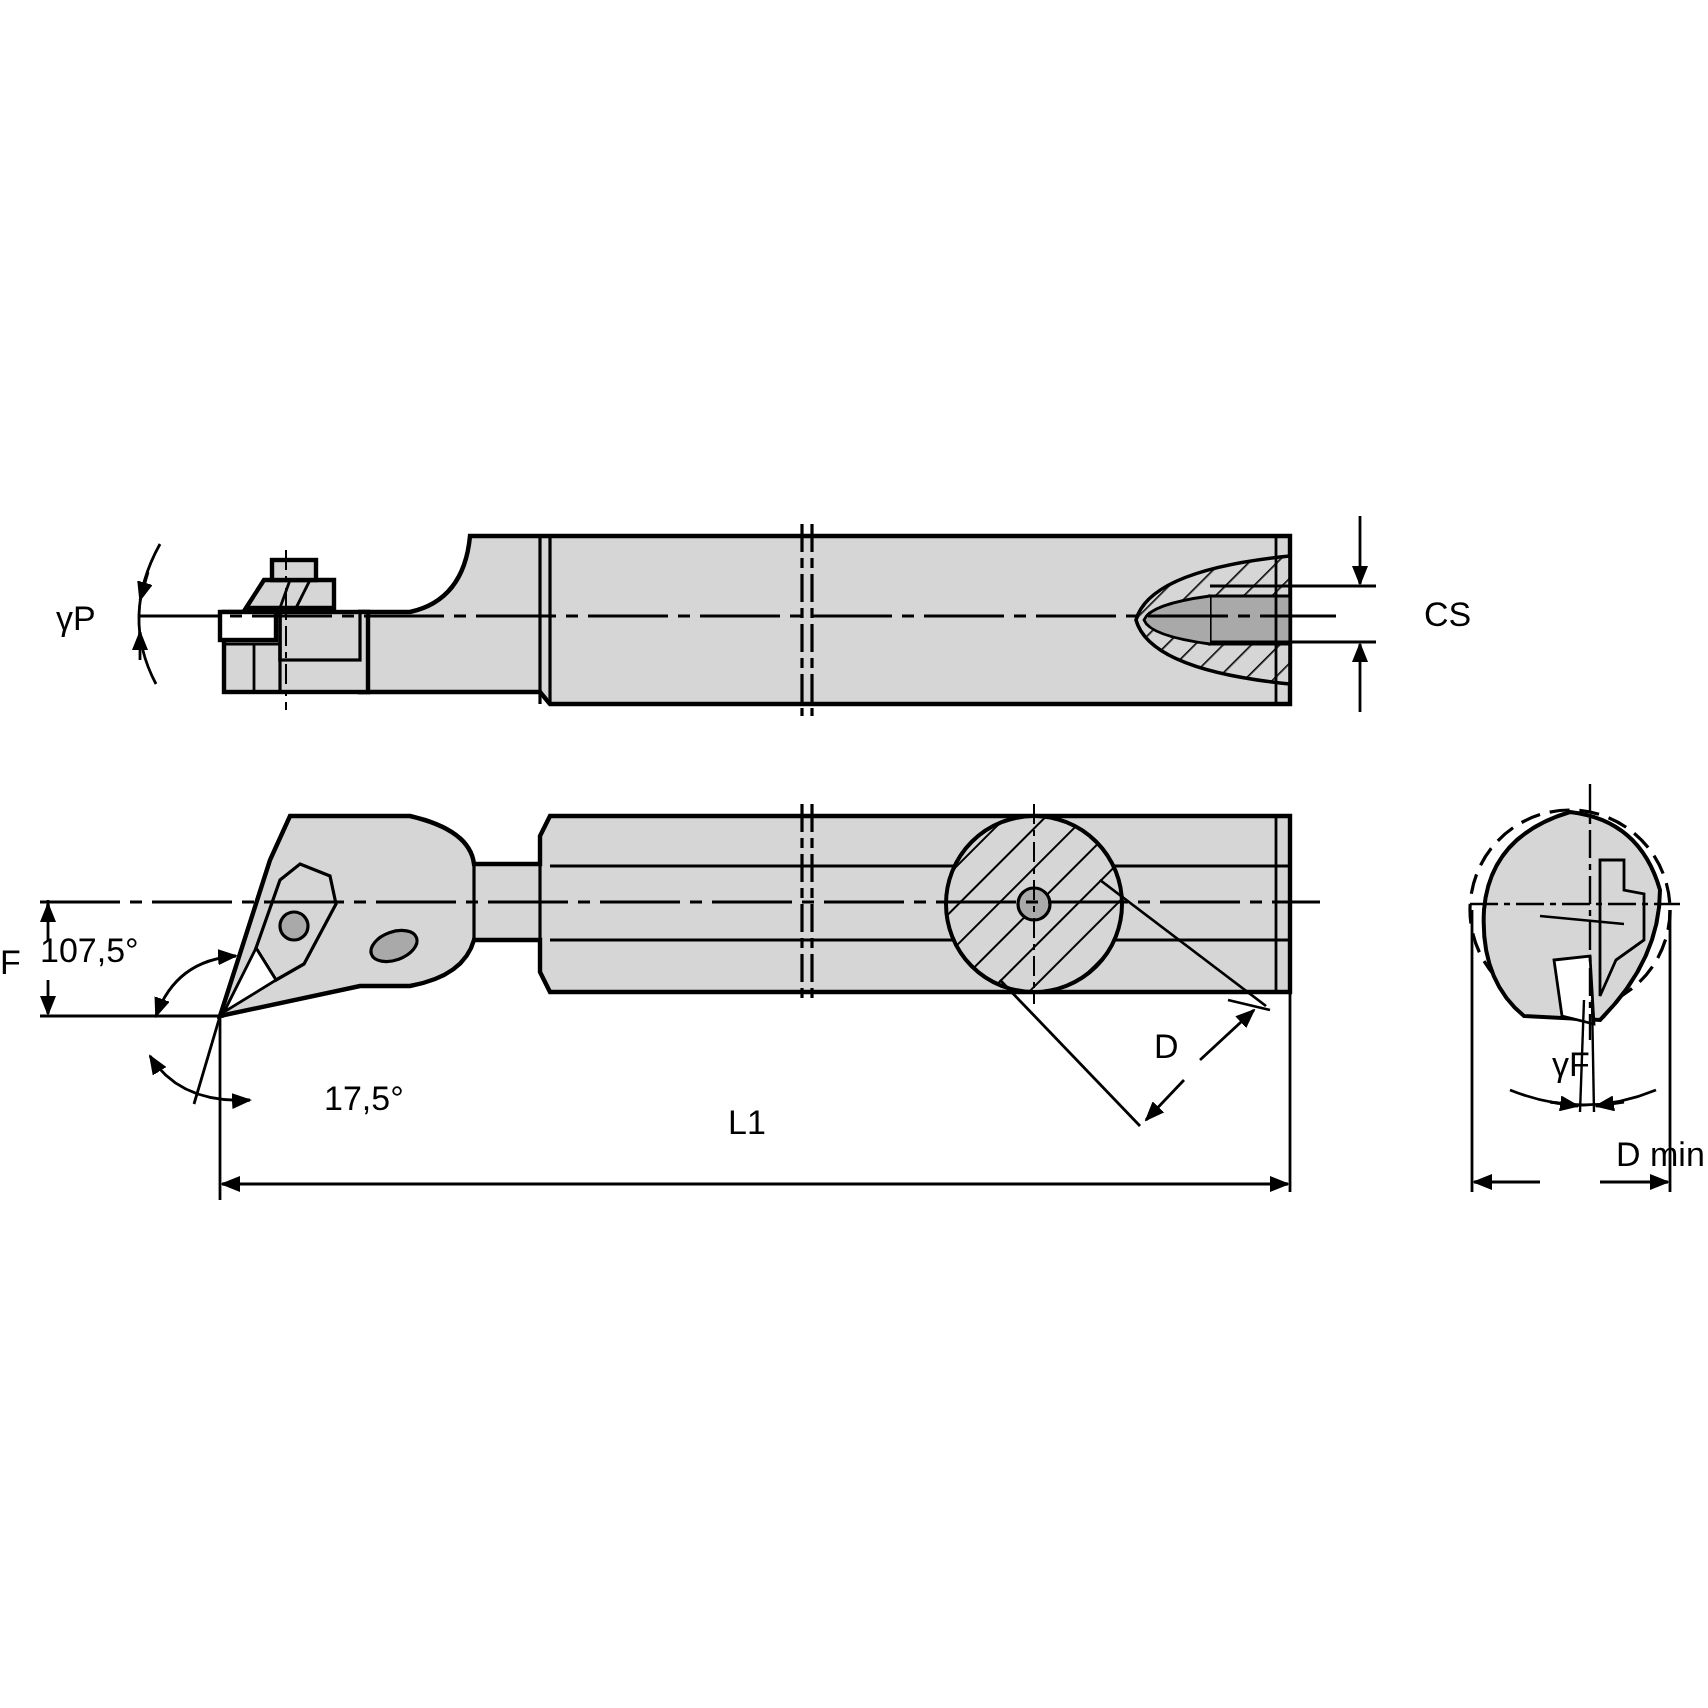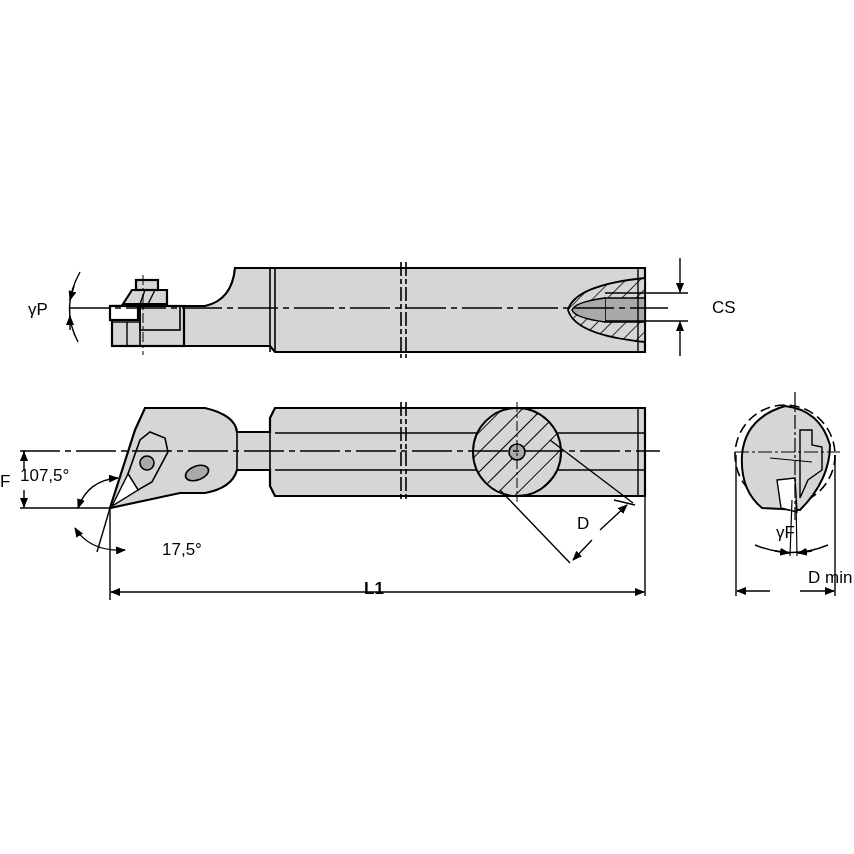--- a/index.html
+++ b/index.html
@@ -134,16 +134,16 @@
     <line x1="800" y1="591" x2="834" y2="591" stroke-width="1.4" marker-end="url(#arr)"></line>
   </g>
 </svg>
 
 <span class="lbl" style="left:28px;top:301px;">γP</span>
 <span class="lbl" style="left:712px;top:299px;">CS</span>
 <span class="lbl" style="left:0px;top:473px;">F</span>
 <span class="lbl" style="left:20px;top:467px;">107,5°</span>
 <span class="lbl" style="left:122px;top:541px;margin-left:40px;">17,5°</span>
 <span class="lbl" style="left:577px;top:515px;">D</span>
-<span class="lbl" style="left:364px;top:580px;font-weight:bold;">L1</span>
+<span class="lbl" style="left:364px;top:553px;">L1</span>
 <span class="lbl" style="left:760px;top:524px;margin-left:16px;">γF</span>
 <span class="lbl" style="left:766px;top:569px;margin-left:42px;">D min</span>
 </div>
 
 </body></html>

